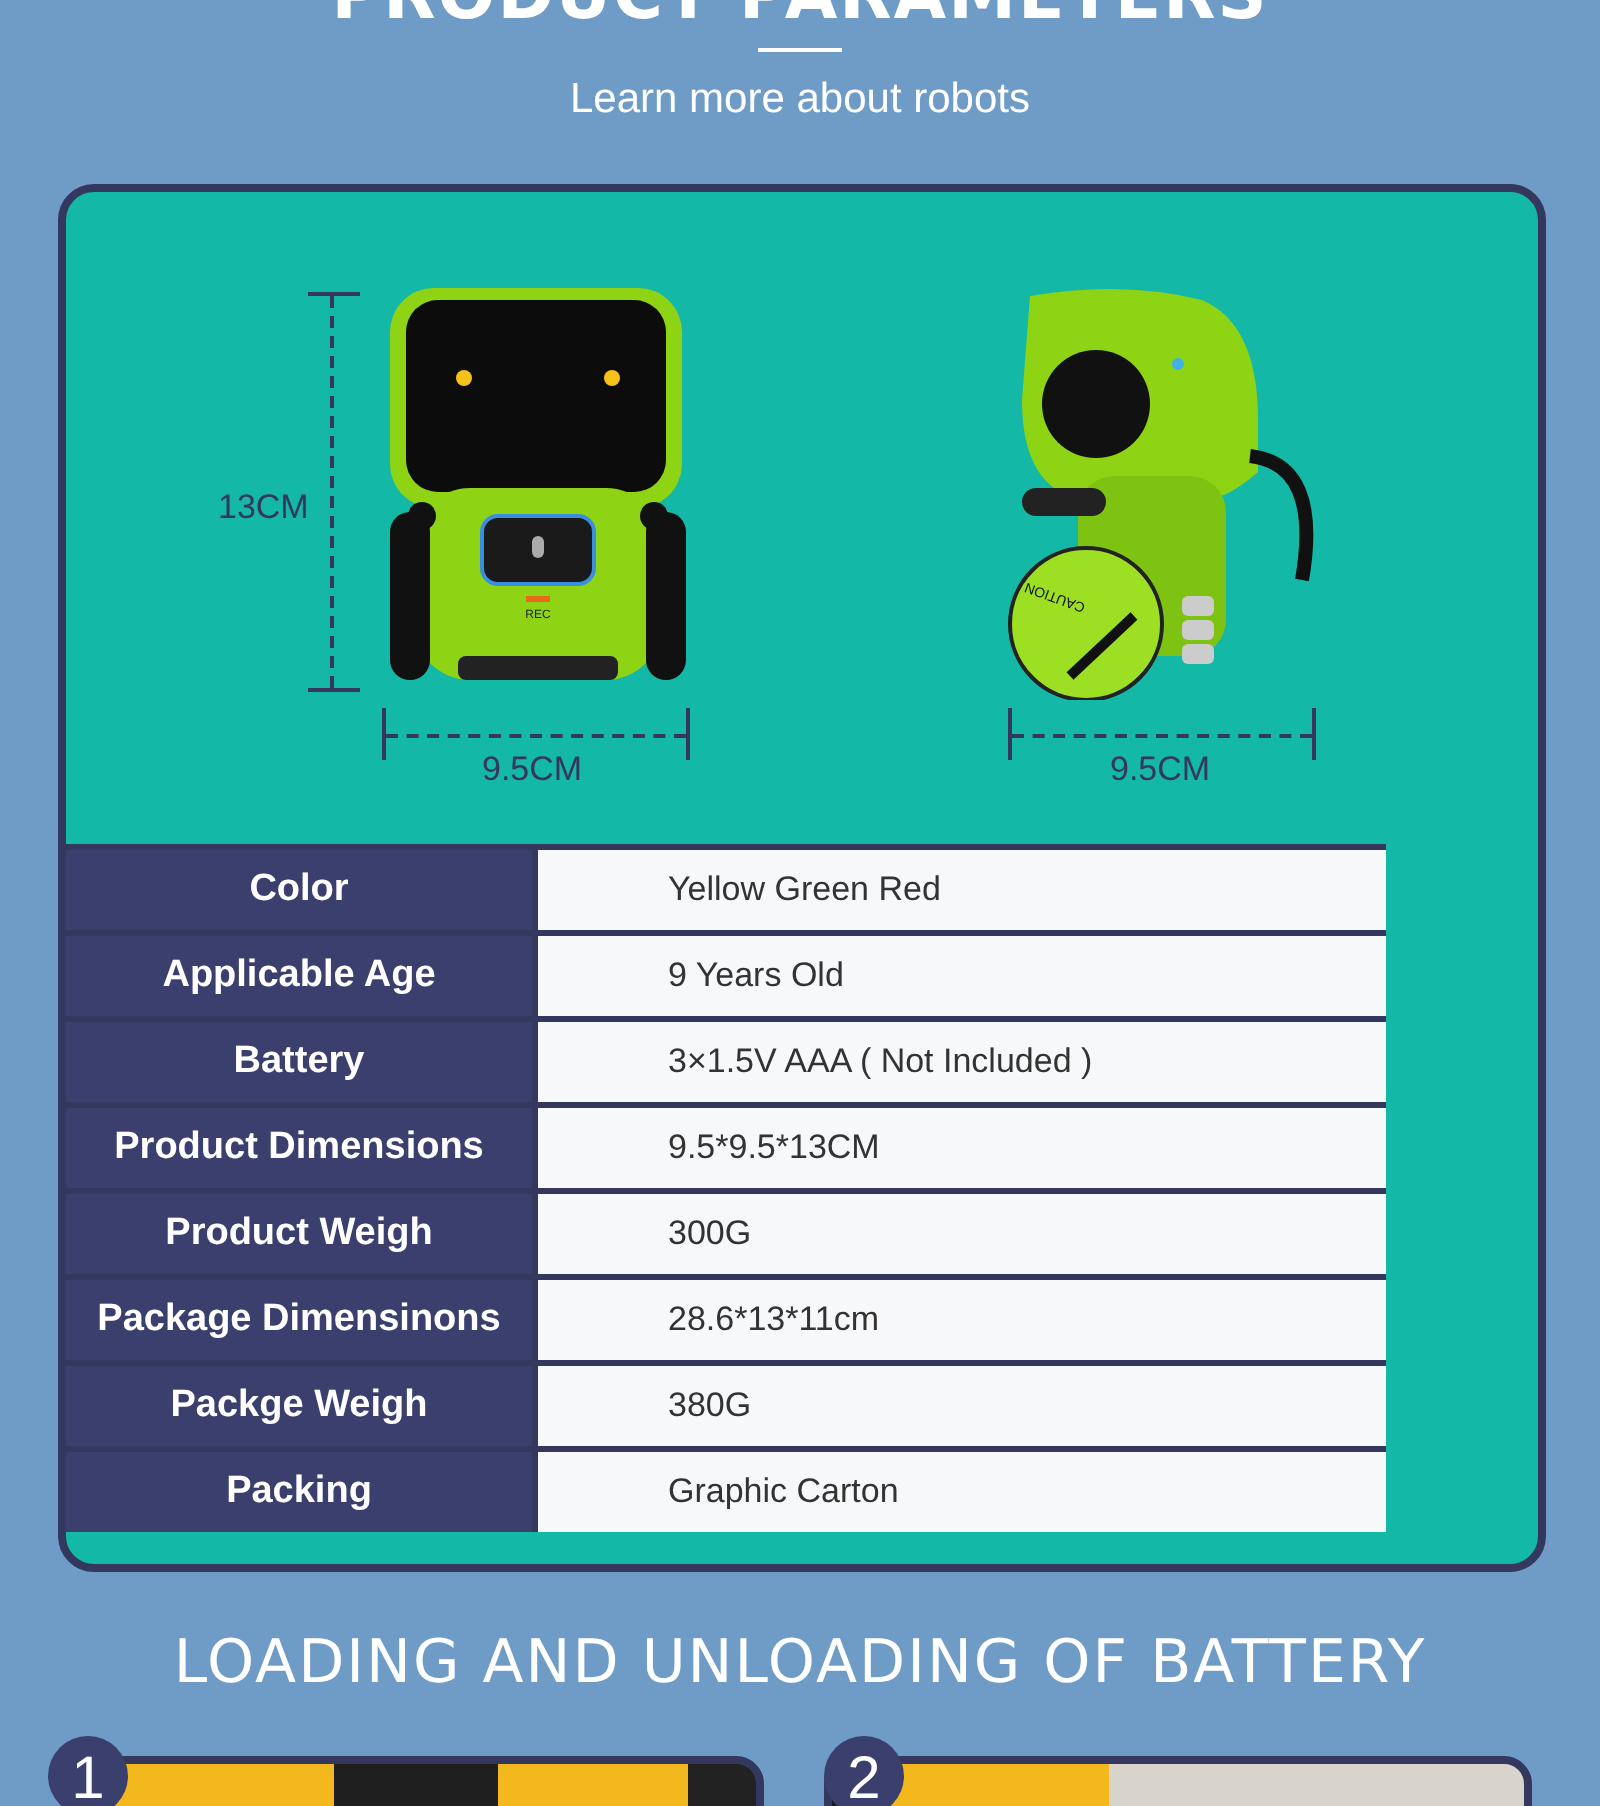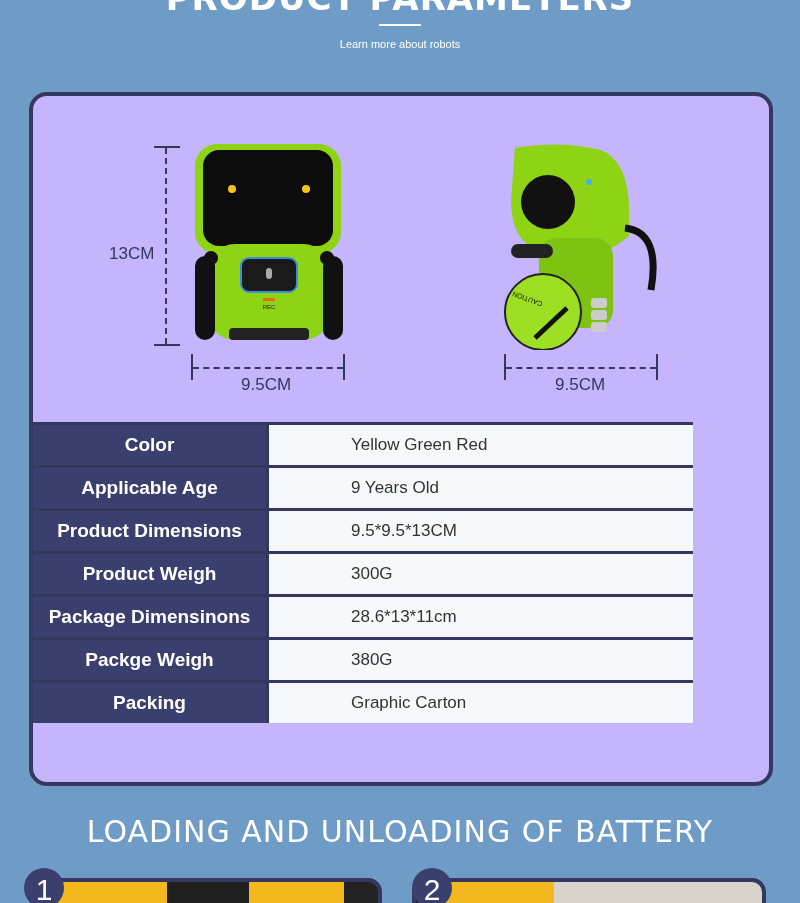--- a/index.html
+++ b/index.html
@@ -13,44 +13,44 @@
     position: absolute; left: 0; width: 800px; top: -22px;
     text-align: center; color: #fff; font-size: 34px; font-weight: bold;
     letter-spacing: 1px;
     font-family: "DejaVu Sans", sans-serif;
   }
   .header-rule {
     position: absolute; left: 379px; top: 24px; width: 42px; height: 2px; background: #fff;
   }
   .header-sub {
     position: absolute; left: 0; width: 800px; top: 38px;
-    text-align: center; color: #fff; font-size: 11px;
+    text-align: center; color: #fff; font-size: 21px;
   }
   .card {
     position: absolute; left: 29px; top: 92px; width: 736px; height: 686px;
-    background: #c4b5fd; border: 4px solid #34375e; border-radius: 18px;
+    background: #14b8a6; border: 4px solid #34375e; border-radius: 18px;
     overflow: hidden;
   }
   .figure { position: absolute; }
   .dim-label { position: absolute; color: #34375e; font-size: 17px; }
   .dash-v { position: absolute; border-left: 2px dashed #34375e; }
   .dash-h { position: absolute; border-top: 2px dashed #34375e; }
   .tick-h { position: absolute; height: 2px; background: #34375e; }
   .tick-v { position: absolute; width: 2px; background: #34375e; }
 
   .spec-table { position: absolute; left: 0; top: 326px; width: 660px; }
   .row { display: flex; height: 40px; border-top: 3px solid #34375e; }
   .row .label {
     width: 233px; background: #3b3f6e; color: #fff; font-weight: bold; font-size: 19px;
     display: flex; align-items: center; justify-content: center; white-space: nowrap;
     border-right: 3px solid #34375e;
   }
   .row .value {
     flex: 1; background: #f7f8fa; color: #333; font-size: 17px;
-    display: flex; align-items: center; padding-left: 82px;
+    display: flex; align-items: center; padding-left: 65px;
   }
   .section-title {
     position: absolute; left: 0; width: 800px; top: 814px; text-align: center;
     color: #fff; font-size: 30px; letter-spacing: 1px;
     font-family: "DejaVu Sans", sans-serif;
   }
   .step {
     position: absolute; top: 878px; height: 40px; width: 340px;
     border: 4px solid #34375e; border-radius: 14px; overflow: hidden;
   }
@@ -124,20 +124,24 @@
   <div class="spec-table">
     <div class="row">
       <div class="label">Color</div>
       <div class="value">Yellow Green Red</div>
     </div>
     <div class="row">
       <div class="label">Applicable Age</div>
       <div class="value">9 Years Old</div>
     </div>
     <div class="row">
+      <div class="label">Battery</div>
+      <div class="value">3×1.5V AAA ( Not Included )</div>
+    </div>
+    <div class="row">
       <div class="label">Product Dimensions</div>
       <div class="value">9.5*9.5*13CM</div>
     </div>
     <div class="row">
       <div class="label">Product Weigh</div>
       <div class="value">300G</div>
     </div>
     <div class="row">
       <div class="label">Package Dimensinons</div>
       <div class="value">28.6*13*11cm</div>

